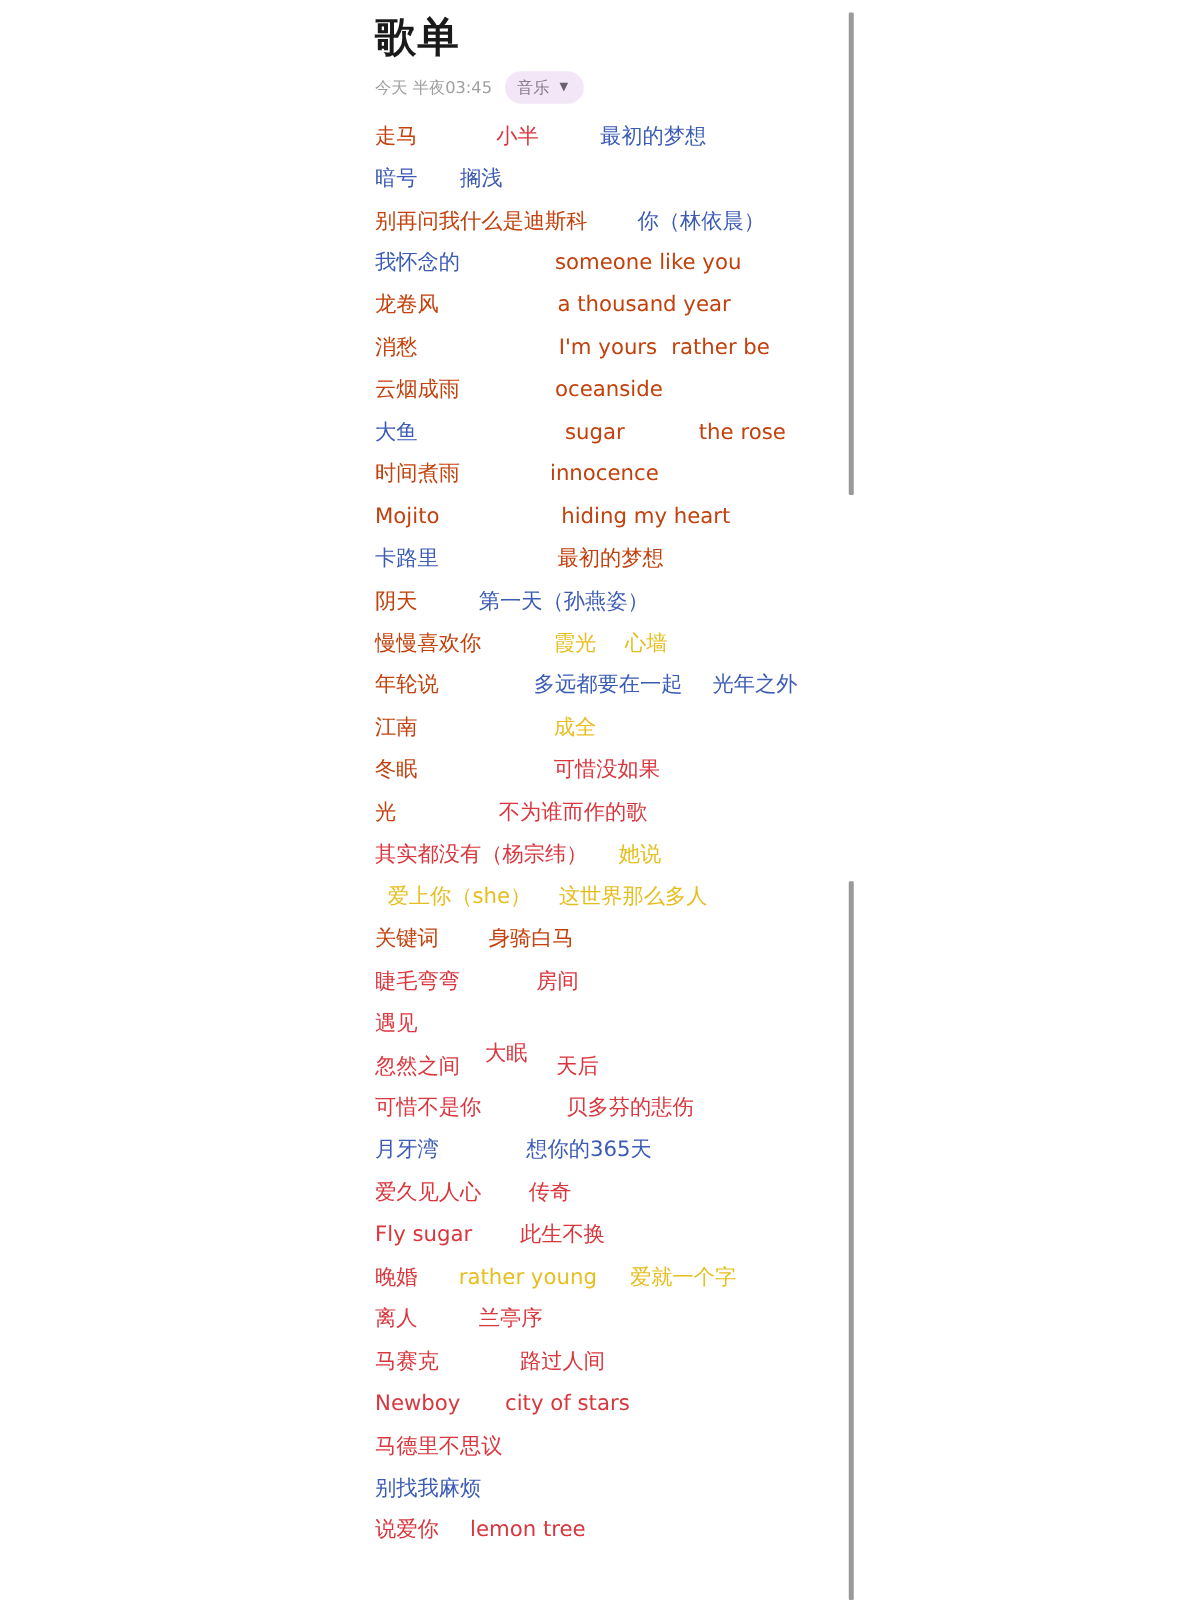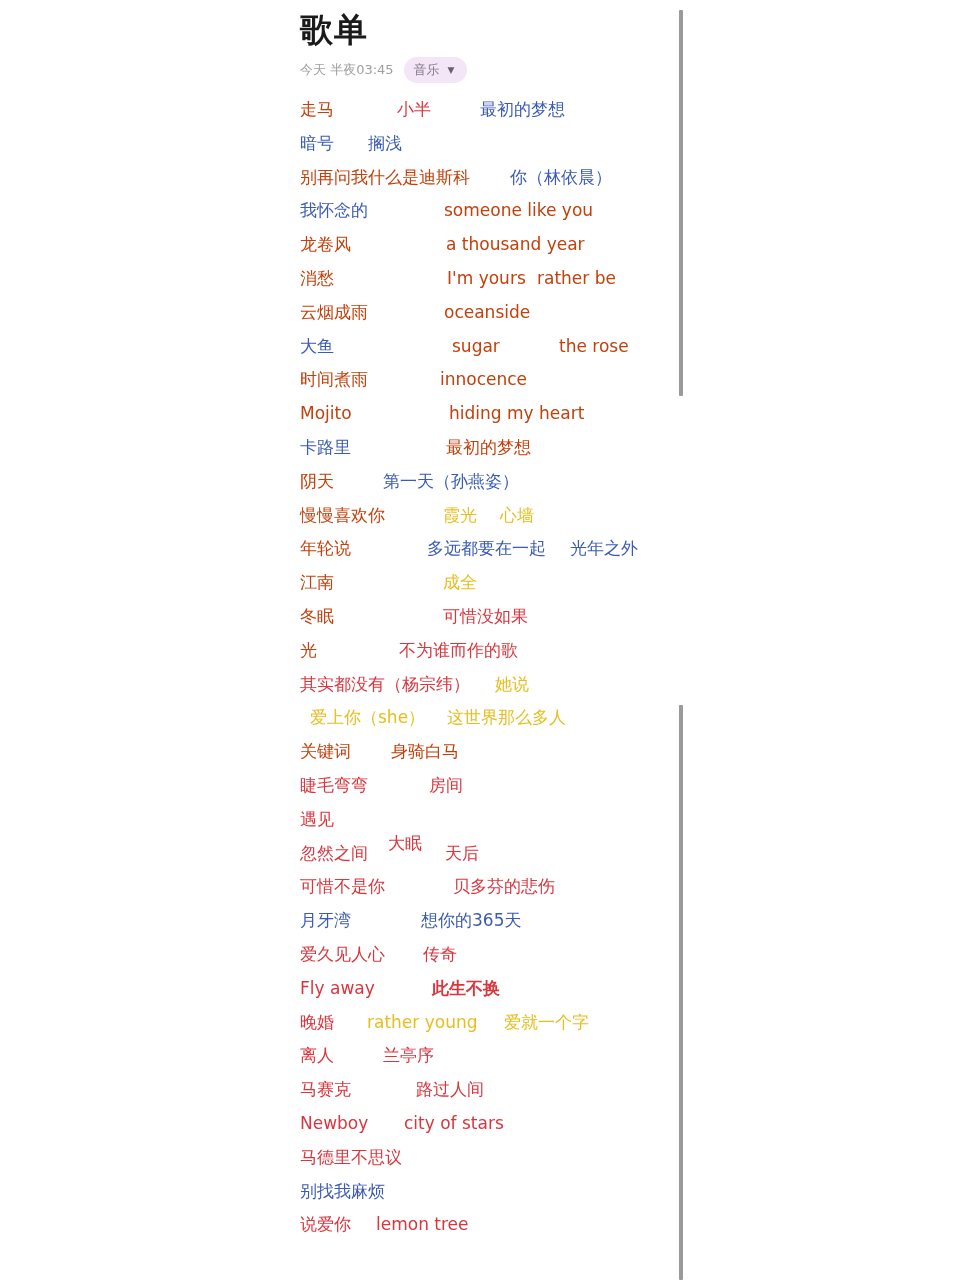--- a/index.html
+++ b/index.html
@@ -137,22 +137,22 @@
     </div>
     <div class="row">
       <span class="c-blue" style="left: 0px;">月牙湾</span>
       <span class="c-blue" style="left: 121px;">想你的365天</span>
     </div>
     <div class="row">
       <span class="c-red" style="left: 0px;">爱久见人心</span>
       <span class="c-red" style="left: 123px;">传奇</span>
     </div>
     <div class="row">
-      <span class="c-red" style="left: 0px;">Fly away</span>
-      <span class="c-red" style="left: 132px; font-weight: bold;">此生不换</span>
+      <span class="c-red" style="left: 0px;">Fly sugar</span>
+      <span class="c-red" style="left: 116px;">此生不换</span>
     </div>
     <div class="row">
       <span class="c-red" style="left: 0px;">晚婚</span>
       <span class="c-yellow" style="left: 67px;">rather young</span>
       <span class="c-yellow" style="left: 204px;">爱就一个字</span>
     </div>
     <div class="row">
       <span class="c-red" style="left: 0px;">离人</span>
       <span class="c-red" style="left: 83px;">兰亭序</span>
     </div>

